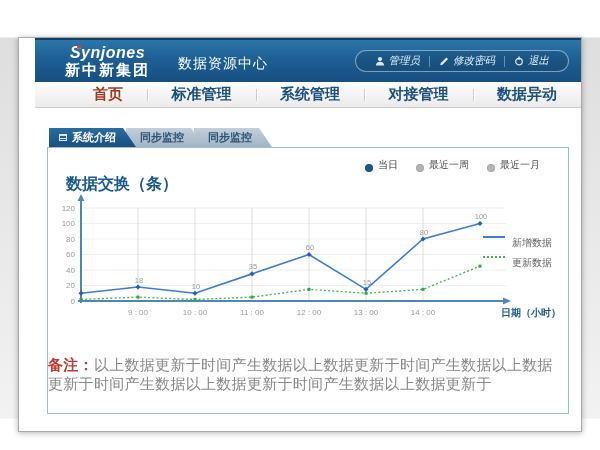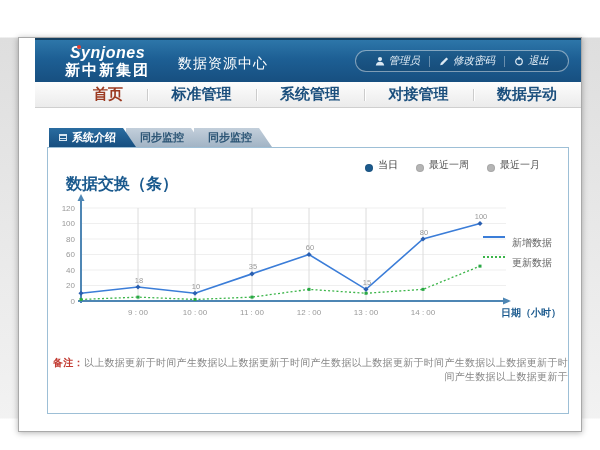--- a/index.html
+++ b/index.html
@@ -72,21 +72,21 @@
   
   .y-title { position:absolute; left:18px; top:26px; color:#1b5a8e; font-size:16px; font-weight:bold; }
   .chart-wrap { position:absolute; left:10px; top:46px; width:505px; height:132px; }
   
   .series-legend { position:absolute; right:16px; top:88px; font-size:10px; color:#666; }
   .sl-row { display:flex; align-items:flex-start; gap:7px; height:15px; margin-bottom:5px; cursor:pointer; }
   .sl-line { width:22px; height:0; }
   .sl-line.solid { border-top:2px solid #3b7dd8; }
   .sl-line.dotted { border-top:2px dotted #3cb54a; }
   
-  .note { position:absolute; left:0; right:0; top:208px; text-align:right; font-size:10px; color:#888; letter-spacing:.3px; }
+  .note { position:absolute; left:0; right:0; top:208px; text-align:left; font-size:15px; color:#888; letter-spacing:.3px; }
   .note-prefix { color:#c23b32; font-weight:bold; }
 </style>
 </head>
 <body>
 
 <div class="window">
 
   <div class="header">
     <div class="logo">
       <span class="logo-main">Synjones</span>

